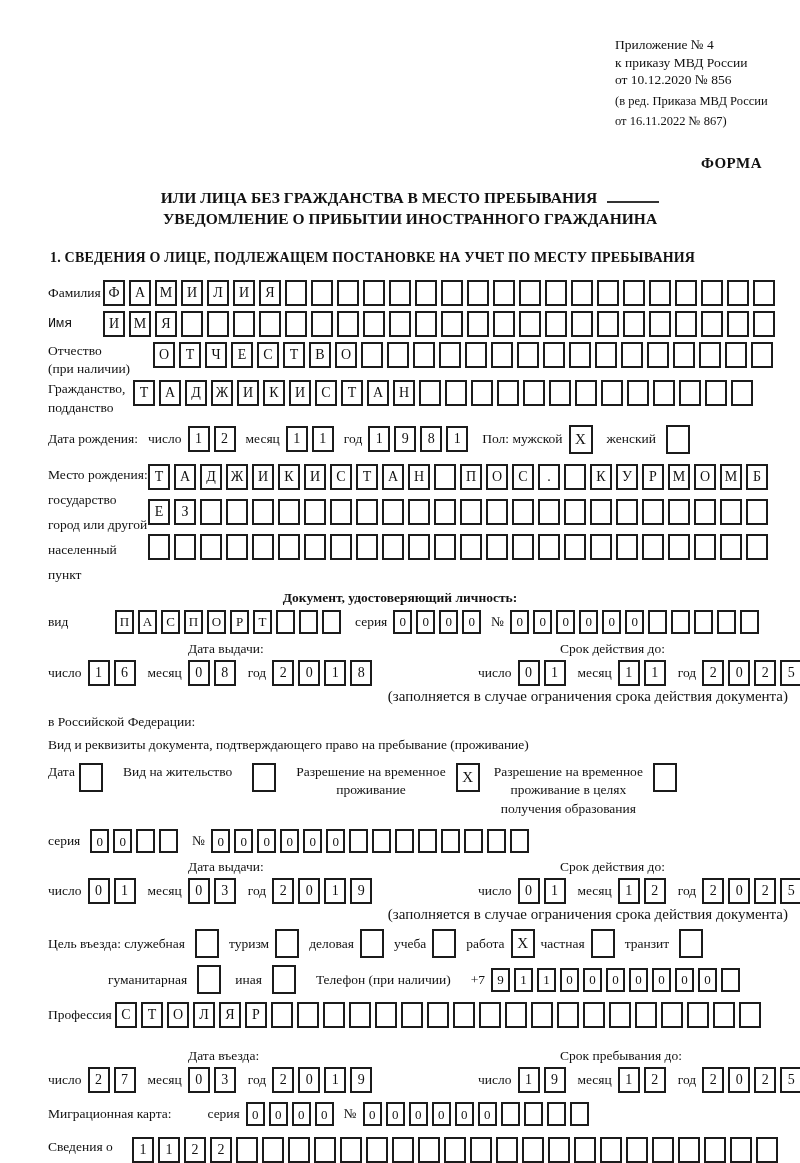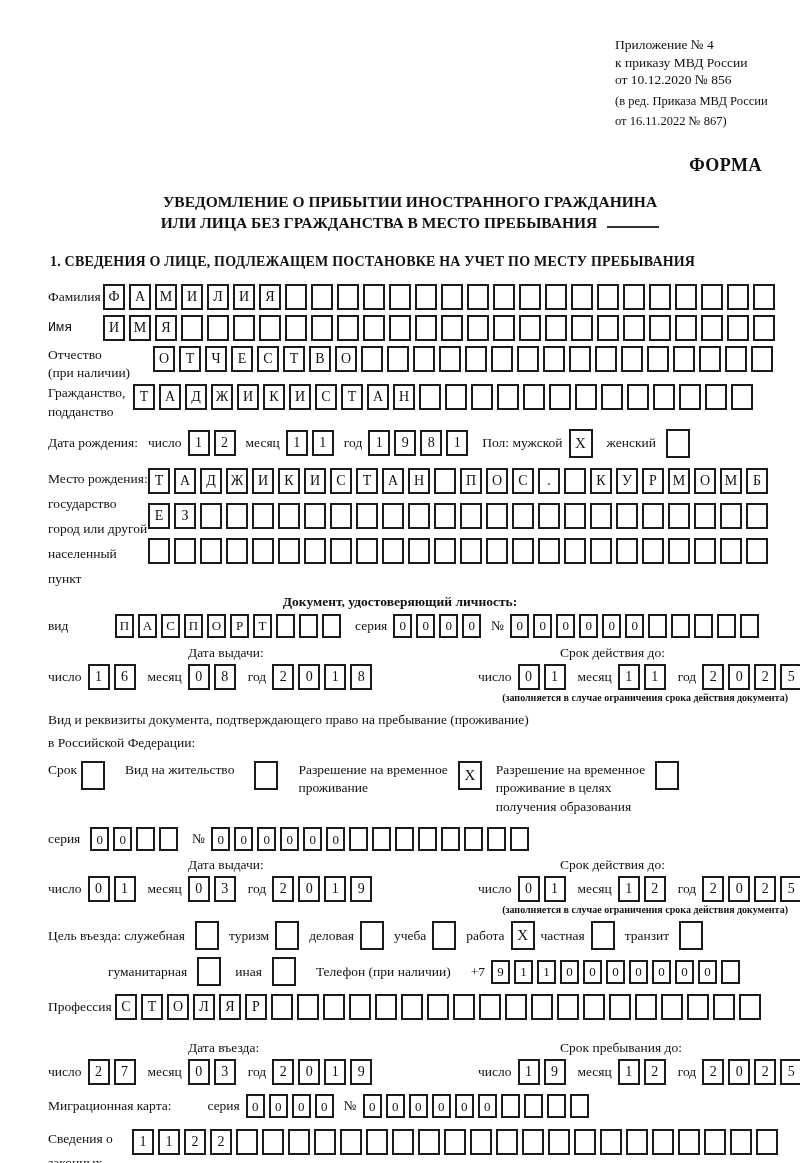--- a/index.html
+++ b/index.html
@@ -3,73 +3,73 @@
 <meta charset="utf-8">
 <style>
   html,body{margin:0;padding:0;background:#fff;}
   body{width:800px;height:1163px;overflow:hidden;color:#111;
        font-family:"Liberation Serif","DejaVu Serif",serif;font-size:13.5px;}
   .page{padding:36px 8px 10px 48px;box-sizing:border-box;width:800px;}
 
   
   .hdr{margin-left:567px;width:190px;line-height:1.3;font-size:13.5px;}
   .hdr .sub{font-size:12.5px;margin-top:4px;}
-  .forma{font-weight:bold;text-align:right;margin:26px 30px 0 0;font-size:18px;letter-spacing:.5px;}
+  .forma{font-weight:bold;text-align:right;margin:26px 30px 0 0;font-size:15px;letter-spacing:.5px;}
 
   .title{font-weight:bold;text-align:center;font-size:15.5px;line-height:1.35;margin:16px 40px 0 20px;}
   .title .uline{display:inline-block;width:52px;border-bottom:2px solid #333;margin-left:10px;}
   .sec{font-weight:bold;font-size:14px;margin:20px 0 14px 2px;letter-spacing:.2px;}
 
   .row{display:flex;align-items:flex-start;margin-bottom:5px;}
   .row.c{align-items:center;}
   .lbl{line-height:1.35;flex:none;}
   .cells{display:flex;gap:4px;flex:none;flex-wrap:nowrap;}
   .cell{width:18px;height:22px;border:2px solid #1b1b1b;flex:none;display:flex;
         align-items:center;justify-content:center;font-size:14px;background:#fff;line-height:1;}
   .cells.sm .cell{width:15px;height:20px;font-size:13px;}
   .cells.cb .cell{width:20px;height:25px;font-size:15px;}
   .center{text-align:center;}
   .bold{font-weight:bold;}
-  .note{font-size:10px;font-weight:bold;}
+  .note{font-size:15px;}
 
   .w-surname{width:55px;} .w-name{width:55px;font-family:Liberation Mono, monospace;} .w-patr{width:105px;} .w-cit{width:85px;}
   .w-place{width:100px;} .w-vid{width:67px;} .w-prof{width:67px;} .w-rep{width:84px;}
 
   .ml6{margin-left:6px;} .ml10{margin-left:10px;} .ml14{margin-left:14px;} .ml20{margin-left:20px;}
   .mr6{margin-right:6px;} .mr10{margin-right:10px;}
 
   .dates{display:flex;margin-bottom:2px;}
   .dates .dl{flex:0 0 430px;} .dates .dr{flex:1;}
   .dhead{display:flex;margin-bottom:3px;}
   .dhead .dl{flex:0 0 430px;padding-left:140px;box-sizing:border-box;}
   .dhead .dr{flex:1;padding-left:82px;box-sizing:border-box;}
   .dgroup{display:flex;align-items:center;gap:6px;}
   .right-note{text-align:right;margin:2px 4px 6px 0;}
 
   .permits{display:flex;align-items:flex-start;margin:6px 0 10px 0;}
-  .permits .pl{line-height:1.4;}
+  .permits .pl{text-align:center;line-height:1.4;}
   .stack{display:flex;flex-direction:column;gap:8px;}
 </style>
 </head>
 <body>
 
 <div class="page">
 
   <div class="hdr">
     <div>Приложение № 4</div>
     <div>к приказу МВД России</div>
     <div>от 10.12.2020 № 856</div>
     <div class="sub">(в ред. Приказа МВД России</div>
     <div class="sub">от 16.11.2022 № 867)</div>
   </div>
   <div class="forma">ФОРМА</div>
 
   <div class="title">
+    <div><span>ИЛИ ЛИЦА БЕЗ ГРАЖДАНСТВА В МЕСТО ПРЕБЫВАНИЯ</span><span class="uline"></span></div>
     <div>УВЕДОМЛЕНИЕ О ПРИБЫТИИ ИНОСТРАННОГО ГРАЖДАНИНА</div>
-    <div><span>ИЛИ ЛИЦА БЕЗ ГРАЖДАНСТВА В МЕСТО ПРЕБЫВАНИЯ</span><span class="uline"></span></div>
   </div>
 
   <div class="sec">1. СВЕДЕНИЯ О ЛИЦЕ, ПОДЛЕЖАЩЕМ ПОСТАНОВКЕ НА УЧЕТ ПО МЕСТУ ПРЕБЫВАНИЯ</div>
 
   <div class="row c">
     <div class="lbl w-surname">Фамилия</div>
     <div class="cells">
         <span class="cell">Ф</span>
         <span class="cell">А</span>
         <span class="cell">М</span>
@@ -394,26 +394,26 @@
           <span class="cell">2</span>
           <span class="cell">0</span>
           <span class="cell">2</span>
           <span class="cell">5</span>
         </span>
     </div>
   </div>
   <div class="note right-note">(заполняется в случае ограничения срока действия документа)</div>
 
   <div style="line-height:1.7;margin-top:4px;">
+    <div>в Российской Федерации:</div>
     <div>Вид и реквизиты документа, подтверждающего право на пребывание (проживание)</div>
-    <div>в Российской Федерации:</div>
   </div>
 
   <div class="permits">
-    <span class="lbl">Срок</span>
+    <span class="lbl">Дата</span>
     <span class="cells cb" style="margin-left:4px;">
         <span class="cell"></span>
       </span>
     <span class="lbl ml20">Вид на жительство</span>
     <span class="cells cb ml20">
         <span class="cell"></span>
       </span>
     <span class="pl ml20">
       <div>Разрешение на временное</div>
       <div>проживание</div>

